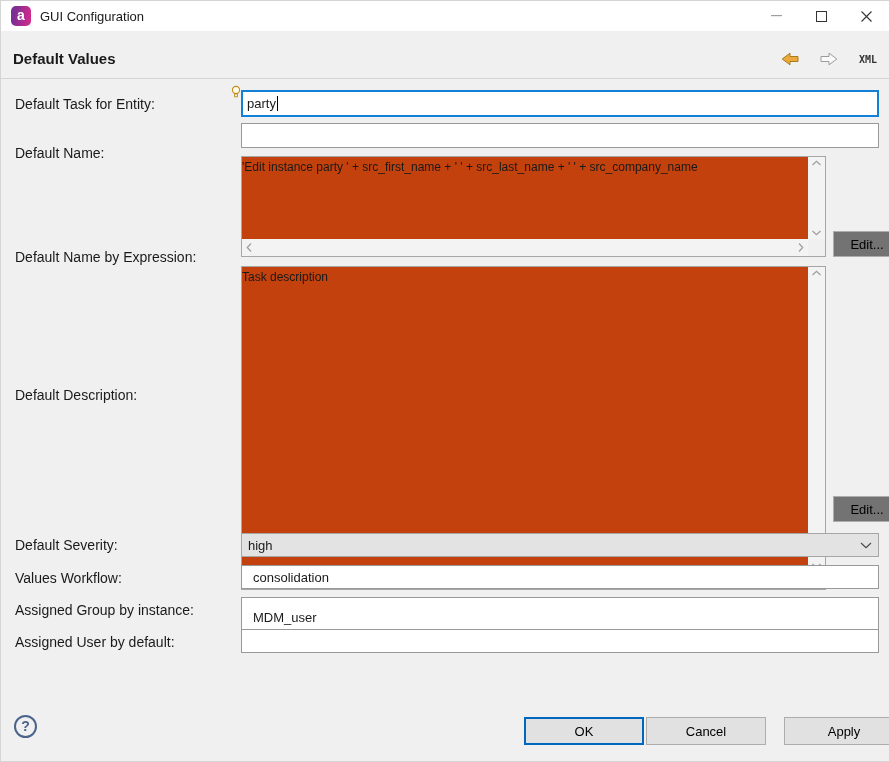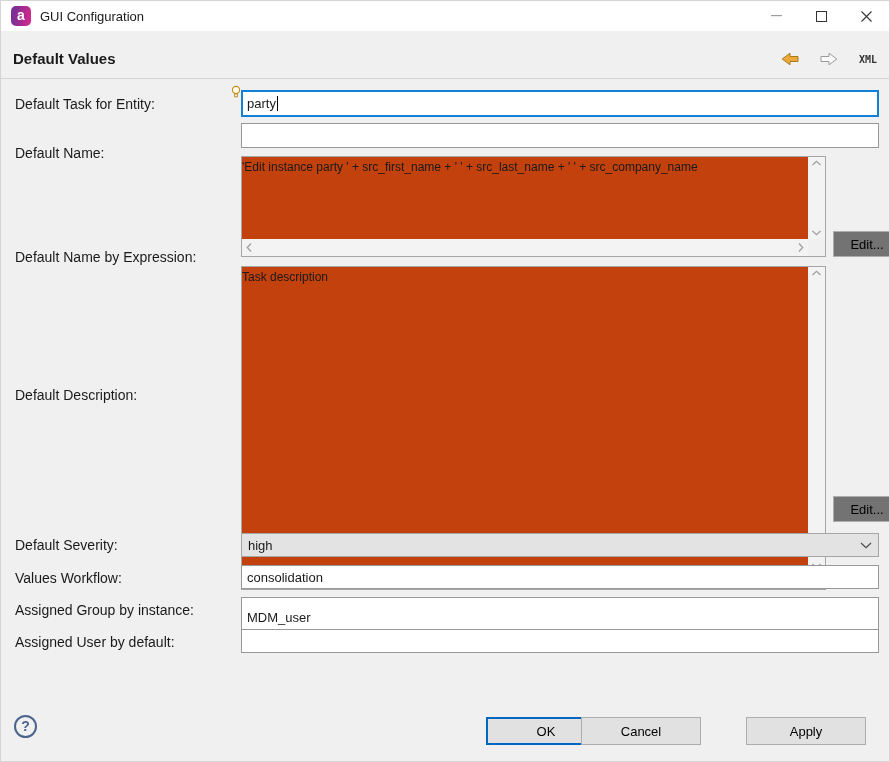--- a/index.html
+++ b/index.html
@@ -30,21 +30,21 @@
   .header-nav {
     position:absolute; right:12px; top:51px; display:flex; align-items:center; gap:21px;
   }
   .xml-label { font-size:10px; font-weight:bold; color:#333; font-family:"DejaVu Sans Mono", monospace; }
   .header-sep { position:absolute; top:77px; left:0; right:0; height:1px; background:#d4d4d4; }
   
   .flabel { position:absolute; left:14px; font-size:14px; white-space:nowrap; }
   .tfield {
     position:absolute; left:240px; width:638px; box-sizing:border-box;
     background:#fff; border:1px solid #999; font-size:13px; color:#1a1a1a;
-    font-family:"Liberation Sans", sans-serif; padding:0 5px; margin:0;
+    font-family:"Liberation Sans", sans-serif; padding:0 11px; margin:0;
   }
   .focus-field {
     position:absolute; left:240px; width:638px; box-sizing:border-box;
     background:#fff; border:2px solid #1180d7; font-size:13px;
     display:flex; align-items:center; padding:0 4px;
   }
   .caret { display:inline-block; width:1px; height:15px; background:#000; margin-left:1px; }
   .decorator { position:absolute; left:230px; top:84px; }
   
   .composite {
@@ -80,23 +80,24 @@
   
   .help-btn {
     position:absolute; left:13px; top:714px; width:23px; height:23px; box-sizing:border-box;
     border:2px solid #4a648c; border-radius:50%; color:#4a648c;
     font-size:14px; font-weight:bold; text-align:center; line-height:19px; background:transparent;
   }
   .btn {
     position:absolute; top:716px; width:120px; height:28px; box-sizing:border-box;
     background:#e1e1e1; border:1px solid #adadad; font-size:13px;
     font-family:"Liberation Sans", sans-serif;
+    margin-left:38px;
   }
   .btn.ok { left:485px; border:2px solid #0067c0; }
-  .btn.cancel { left:580px; }
+  .btn.cancel { left:607px; }
   .btn.apply { left:745px; }
 </style>
 </head>
 <body>
 
 <div class="window">
 
   <div class="titlebar">
     <div class="app-icon">a</div>
     <div class="titlebar-text">GUI Configuration</div>

